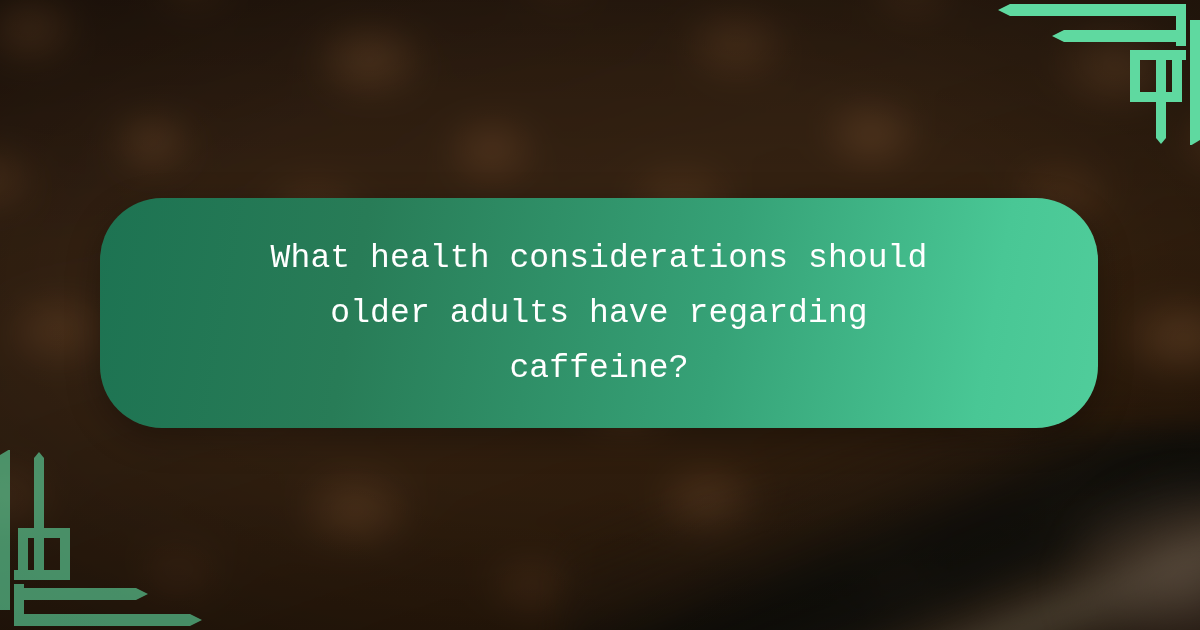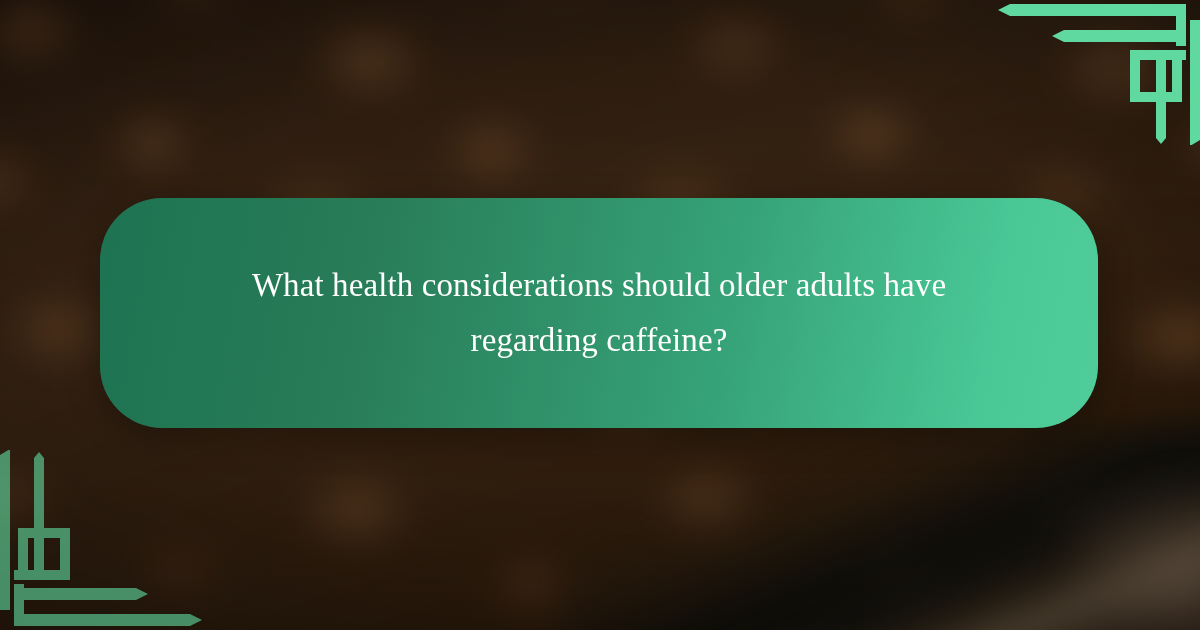--- a/index.html
+++ b/index.html
@@ -136,21 +136,21 @@
     display: flex;
     align-items: center;
     justify-content: center;
     box-shadow: 0 10px 34px rgba(0,0,0,0.30);
   }
 
   .question-text {
     margin: 0;
     padding: 0 96px;
     color: #ffffff;
-    font-family: Liberation Serif, serif;
+    font-family: Liberation Mono, monospace;
     font-size: 33px;
     font-weight: 400;
     line-height: 55px;
     letter-spacing: 0.1px;
     text-align: center;
     max-width: 720px;
   }
 </style>
 </head>
 <body>

